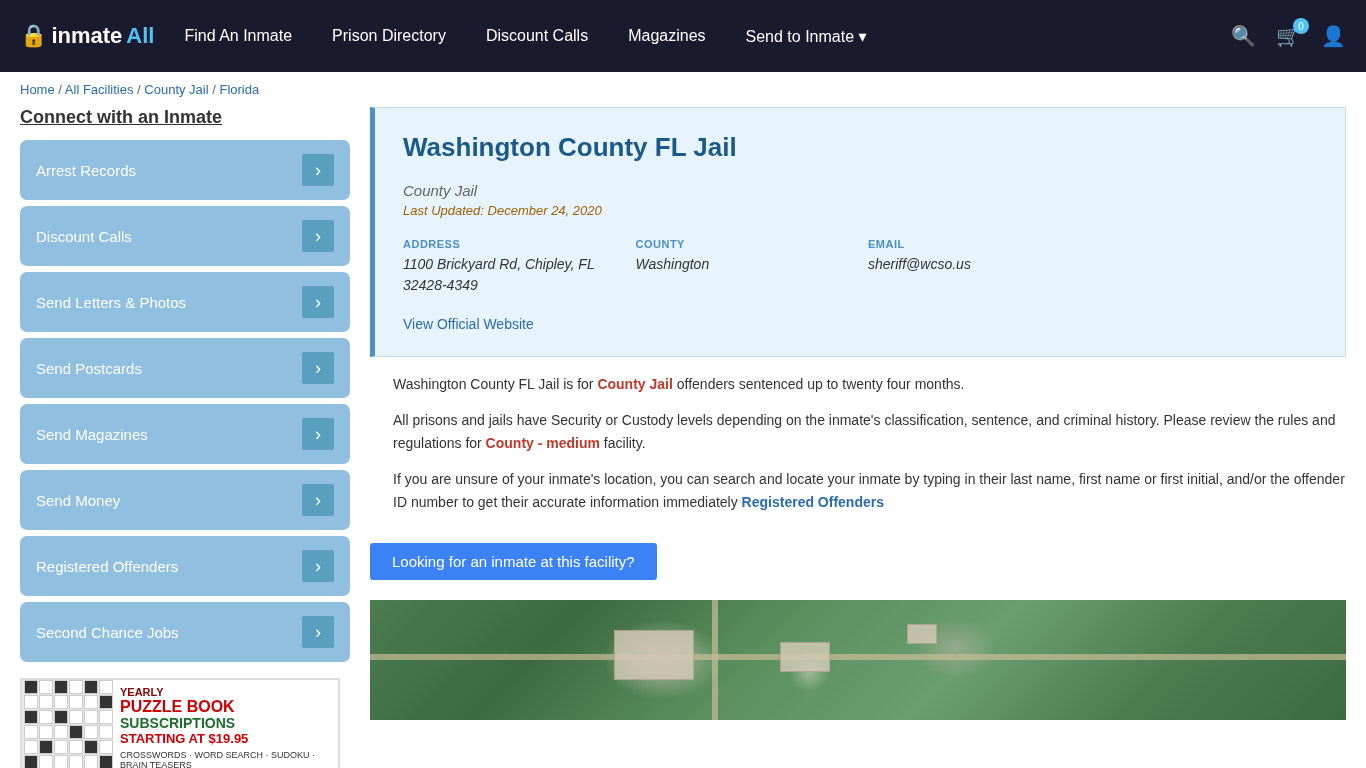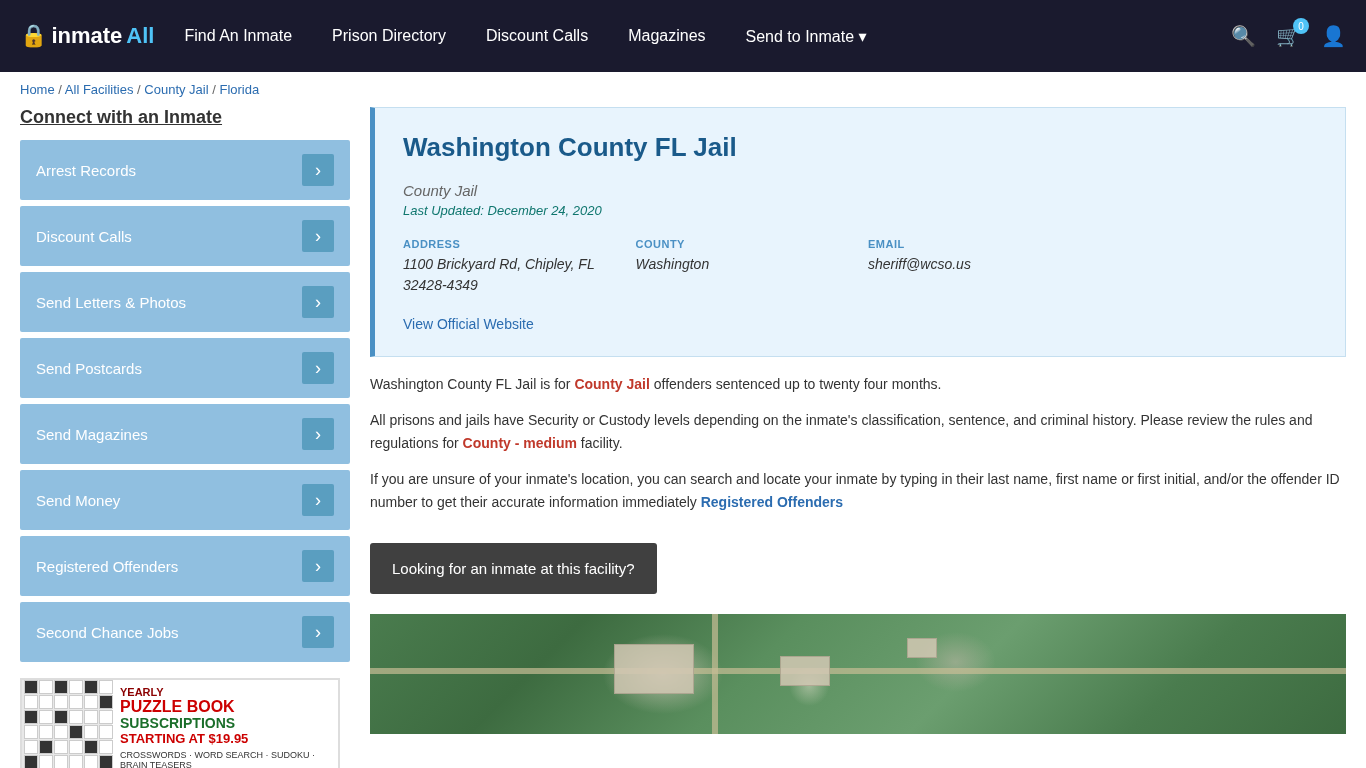--- a/index.html
+++ b/index.html
@@ -78,21 +78,21 @@
     }
     .sidebar-menu { display: flex; flex-direction: column; gap: 6px; }
     .sidebar-item {
       background: #90bfe0;
       color: white;
       display: flex;
       align-items: center;
       justify-content: space-between;
       padding: 14px 16px;
       cursor: pointer;
-      border-radius: 2px;
+      border-radius: 7px;
       font-size: 15px;
       font-weight: 500;
     }
     .sidebar-arrow {
       background: #5a9ec0;
       width: 32px;
       height: 32px;
       display: flex;
       align-items: center;
       justify-content: center;
@@ -149,21 +149,21 @@
       color: #1a5a8a;
       margin-bottom: 19px;
     }
     .jail-type {
       color: #666;
       font-size: 15px;
       font-style: italic;
       margin-bottom: 4px;
     }
     .jail-updated {
-      color: #0f766e;
+      color: #a16207;
       font-size: 13px;
       font-style: italic;
       margin-bottom: 20px;
     }
 
     .info-grid {
       display: grid;
       grid-template-columns: 1fr 1fr 1fr 1fr;
       gap: 16px;
       margin-bottom: 20px;
@@ -174,32 +174,32 @@
       color: #4a90c4;
       text-transform: uppercase;
       letter-spacing: 0.5px;
       margin-bottom: 4px;
     }
     .info-value { font-size: 14px; color: #333; line-height: 1.5; font-style: italic; }
 
     .official-link { color: #2b6cb0; text-decoration: none; font-size: 14px; }
 
     
-    .description { padding: 0 0 16px 0; }
+    .description { padding: 0 0 16px 0; margin-left: 23px; }
     .description p { margin-bottom: 14px; line-height: 1.6; font-size: 14px; color: #333; }
     .highlight-link { color: #c0392b; font-weight: bold; text-decoration: none; }
     .blue-link { color: #2b6cb0; font-weight: bold; text-decoration: none; }
 
     
     .action-buttons { display: flex; gap: 12px; margin-bottom: 20px; }
     .btn-green {
-      background: #404040;
+      background: #3b82f6;
       color: white;
       border: none;
-      padding: 17px 22px;
+      padding: 10px 22px;
       font-size: 15px;
       cursor: pointer;
       border-radius: 3px;
       font-weight: 500;
     }
 
     
     .aerial-image {
       width: 100%;
       height: 120px;

